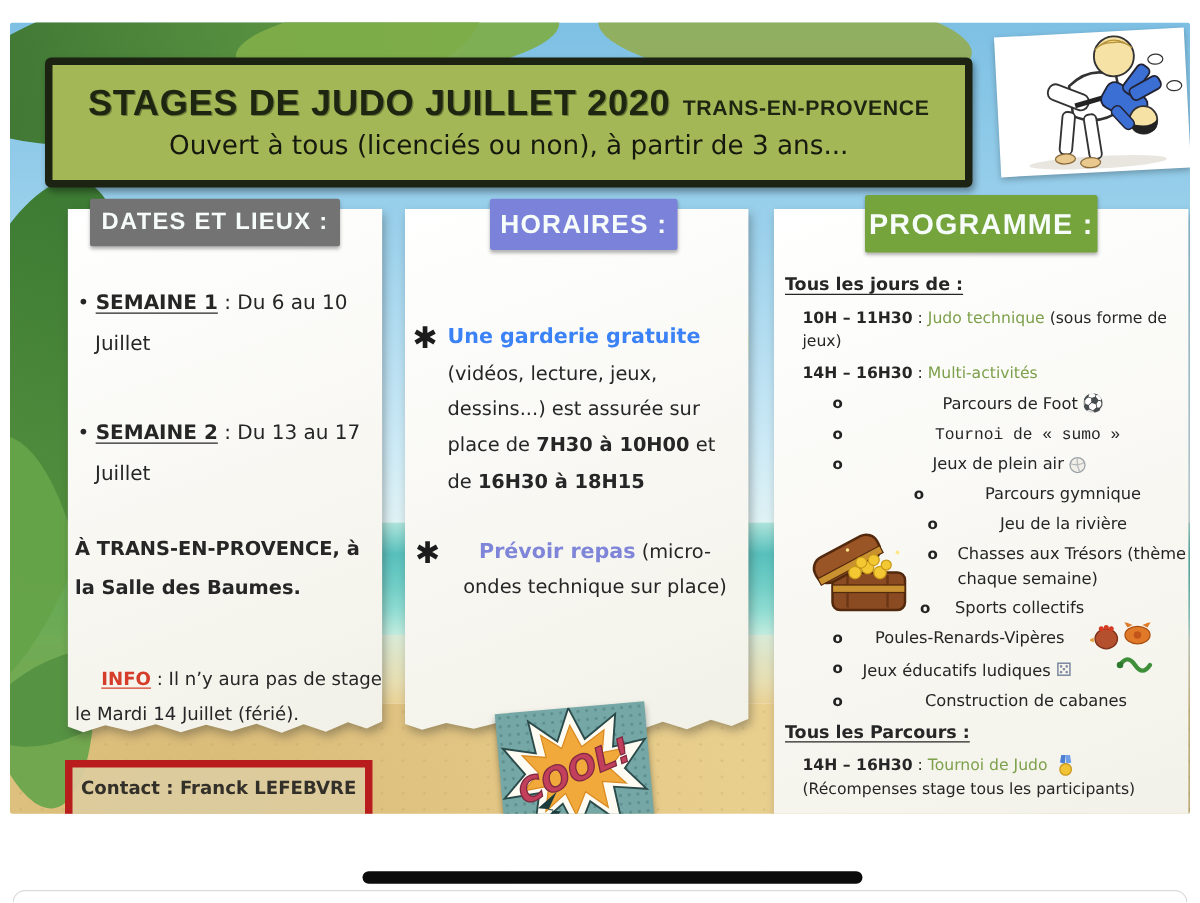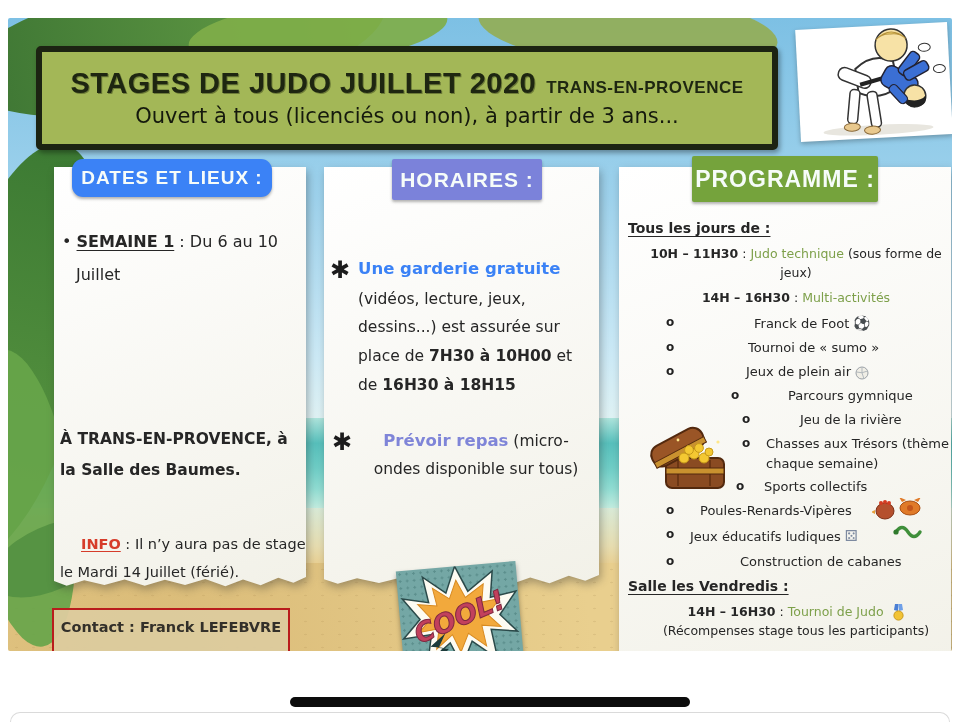--- a/index.html
+++ b/index.html
@@ -52,34 +52,34 @@
   .card-inner{width:100%;height:100%;background:linear-gradient(160deg,#ffffff,#f2f1e8);
           clip-path:polygon(0% 0%,100% 0%,100% 97.6%,95% 99%,89% 97.8%,82% 99.6%,75% 98.2%,68% 99.8%,
                     60% 98.1%,52% 99.5%,44% 98.3%,36% 99.7%,28% 98.2%,20% 99.5%,12% 98.4%,5% 99.7%,0% 98.6%);}
   .card.c-dates{left:46px;top:149px;width:252px;height:420px;}
   .card.c-horaires{left:316px;top:149px;width:275px;height:418px;}
   .card.c-programme{left:611px;top:149px;width:332px;height:514px;}
 
   .chip{position:absolute;display:flex;align-items:center;justify-content:center;
         color:#f6fcf9;font-weight:700;letter-spacing:1px;border-radius:2px;
         box-shadow:0 2px 3px rgba(0,0,0,.3);font-family:"Liberation Sans",sans-serif;}
-  .chip.dates{left:64px;top:141px;width:200px;height:38px;background:#3b82f6;font-size:19px;border-radius:11px;}
+  .chip.dates{left:64px;top:141px;width:200px;height:38px;background:#737373;font-size:19px;}
   .chip.horaires{left:384px;top:141px;width:150px;height:41px;background:#7b82da;font-size:21px;}
   .chip.programme{left:684px;top:138px;width:186px;height:46px;background:#75a33c;font-size:23px;}
 
   
   .p-abs{position:absolute;margin:0;}
   .week{left:54px;width:230px;font-size:16px;line-height:2.05;text-indent:-14px;padding-left:14px;}
   .week.w1{top:208px;} .week.w2{top:312px;}
   .week .lbl{font-weight:800;text-decoration:underline;text-underline-offset:3px;}
   .loc{left:52px;top:406px;width:248px;font-size:15.5px;font-weight:700;line-height:2.0;}
   .info{left:52px;top:512px;width:250px;font-size:14.5px;line-height:1.95;}
   .info .ilbl{color:#d63c2a;font-weight:800;text-decoration:underline;text-underline-offset:2px;margin-left:21px;}
   .contact-box{position:absolute;left:44px;top:590px;width:234px;height:66px;
-        background:rgba(220,203,158,.95);border:2px solid #b91c1c;
+        background:rgba(220,203,158,.95);border:6px solid #b91c1c;
         display:flex;flex-direction:column;align-items:center;justify-content:center;gap:16px;}
   .contact-box p{margin:0;font-size:14.5px;font-weight:700;color:#33302a;}
 
   
   .ast{position:absolute;font-size:24px;color:#1c1c1c;font-weight:700;}
   .ast.a1{left:322px;top:238px;} .ast.a2{left:324px;top:410px;}
   .gard{left:350px;top:236px;width:236px;font-size:15.5px;line-height:1.85;}
   .gard .lead{color:#3b82f6;font-weight:700;font-size:16.5px;}
   .gard b{font-weight:800;}
   .repas{left:352px;top:408px;width:232px;font-size:15.5px;line-height:1.8;text-align:center;}
@@ -87,28 +87,28 @@
 
   
   .sticker{position:absolute;left:392px;top:548px;width:120px;height:102px;transform:rotate(-5deg);
         background:#74a7a5;background-image:radial-gradient(#5c8f8d 1px,transparent 1.3px);
         background-size:7px 7px;box-shadow:0 3px 5px rgba(0,0,0,.35);}
 
   
   .prog{position:absolute;left:620px;top:200px;width:322px;font-size:12.5px;color:#262626;}
   .prog p{margin:0 0 6px 0;line-height:1.5;}
   .sec-label{font-size:14px;font-weight:700;text-decoration:underline;text-underline-offset:3px;}
-  .sched{padding-left:14px;text-align:center;}
+  .sched{padding-left:14px;}
   .sched .time{font-weight:800;}
   .grn{color:#7da04a;}
   .act{position:relative;min-height:20px;margin:0 0 4px 0 !important;}
   .act .o{position:absolute;top:0;font-weight:700;font-size:12px;color:#222;}
   .act .t{display:block;font-size:13px;}
   .act.r0 .o{left:38px;} .act.r0 .t{padding-left:126px;}
-  .act.r1 .o{left:38px;} .act.r1 .t{padding-left:120px;}
+  .act.r1 .o{left:38px;} .act.r1 .t{padding-left:120px;font-family:Liberation Mono, monospace;}
   .act.r2 .o{left:38px;} .act.r2 .t{padding-left:118px;}
   .act.r3 .o{left:103px;}.act.r3 .t{padding-left:160px;}
   .act.r4 .o{left:114px;}.act.r4 .t{padding-left:172px;}
   .act.r5 .o{left:114px;}.act.r5 .t{padding-left:138px;}
   .act.r6 .o{left:108px;}.act.r6 .t{padding-left:136px;}
   .act.r7 .o{left:38px;} .act.r7 .t{padding-left:72px;}
   .act.r8 .o{left:38px;} .act.r8 .t{padding-left:62px;}
   .act.r9 .o{left:38px;} .act.r9 .t{padding-left:112px;}
   .icon-glyph{font-size:14px;margin-left:4px;}
   .dice-glyph{color:#7d8aa0;font-size:15px;}
@@ -173,40 +173,41 @@
       </svg>
     </div>
 
     <div class="card c-dates">
         <div class="card-inner"></div>
       </div>
     <div class="chip dates">DATES ET LIEUX :</div>
 
     <p class="p-abs week w1"><span>•</span> <span class="lbl">SEMAINE 1</span><span> : </span><span>Du 6 au 10 Juillet</span></p>
 
+    <p class="p-abs week w2"><span>•</span> <span class="lbl">SEMAINE 2</span><span> : </span><span>Du 13 au 17 Juillet</span></p>
 
     <p class="p-abs loc">À TRANS-EN-PROVENCE, à la Salle des Baumes.</p>
 
     <p class="p-abs info"><span class="ilbl">INFO</span><span> : </span><span>Il n’y aura pas de stage le Mardi 14 Juillet (férié).</span></p>
 
     <div class="contact-box">
       <p>Contact : Franck LEFEBVRE</p>
       <p>06.73.24.31.51</p>
     </div>
 
     <div class="card c-horaires">
         <div class="card-inner"></div>
       </div>
     <div class="chip horaires">HORAIRES :</div>
 
     <span class="ast a1">✱</span>
     <p class="p-abs gard"><span class="lead">Une garderie gratuite</span><span> (vidéos, lecture, jeux, dessins...) est assurée sur place de </span><b>7H30 à 10H00</b><span> et de </span><b>16H30 à 18H15</b></p>
 
     <span class="ast a2">✱</span>
-    <p class="p-abs repas"><span class="lead">Prévoir repas</span><span> (micro-ondes disponible sur tous)</span></p>
+    <p class="p-abs repas"><span class="lead">Prévoir repas</span><span> (micro-ondes technique sur place)</span></p>
 
     <div class="sticker">
       <svg width="120" height="102" viewBox="0 0 120 102">
         <polygon points="59,0 70,26 96,8 92,34 118,30 100,52 116,70 90,66 94,96 70,76 58,100 48,76 24,94 30,66 2,68 20,50 4,28 30,34 26,8 48,26" fill="#fdfbf2" stroke="#2b4a4a" stroke-width="1.5"></polygon>
         <polygon points="59,14 67,32 86,20 83,38 101,36 88,51 100,64 81,61 84,82 67,68 58,86 51,68 34,81 38,61 18,63 31,50 19,35 38,38 35,20 51,32" fill="#f2a93c" stroke="#d88a20" stroke-width="1"></polygon>
         <polygon points="28,78 40,80 30,97 46,82 36,80 44,66" fill="#1c3b3b"></polygon>
         <text x="60" y="60" text-anchor="middle" transform="rotate(-18 60 52)" font-family="DejaVu Sans, sans-serif" font-size="27" font-weight="900" font-style="italic" fill="#c2405c" stroke="#7e2840" stroke-width="1">COOL!</text>
       </svg>
     </div>
 
@@ -218,21 +219,21 @@
     <div class="prog">
       <p class="sec-label">Tous les jours de :</p>
 
       <p class="sched"><span class="time">10H – 11H30</span><span> : </span><span class="grn">Judo technique</span><span> (sous forme de jeux)</span></p>
 
 
       <p class="sched"><span class="time">14H – 16H30</span><span> : </span><span class="grn">Multi-activités</span><span></span></p>
 
       <p class="act r0">
           <span class="o">o</span>
-          <span class="t"><span>Franck de Foot</span><span class="icon-glyph">⚽</span></span>
+          <span class="t"><span>Parcours de Foot</span><span class="icon-glyph">⚽</span></span>
         </p>
       <p class="act r1">
           <span class="o">o</span>
           <span class="t"><span>Tournoi de « sumo »</span></span>
         </p>
       <p class="act r2">
           <span class="o">o</span>
           <span class="t"><span>Jeux de plein air</span><svg class="inline-svg" width="14" height="14" viewBox="0 0 14 14">
               <circle cx="7" cy="7" r="6" fill="#f0eee6" stroke="#9aa0a6" stroke-width="1"></circle>
               <path d="M1.5,6 Q7,8 12.5,5 M7,1 Q6,7 9,12.8" fill="none" stroke="#b3b9bd" stroke-width="1"></path>
@@ -260,21 +261,21 @@
         </p>
       <p class="act r8">
           <span class="o">o</span>
           <span class="t"><span>Jeux éducatifs ludiques</span><span class="icon-glyph dice-glyph">⚄</span></span>
         </p>
       <p class="act r9">
           <span class="o">o</span>
           <span class="t"><span>Construction de cabanes</span></span>
         </p>
 
-      <p class="sec-label">Salle les Vendredis :</p>
+      <p class="sec-label">Tous les Parcours :</p>
 
       <p class="sched"><span class="time">14H – 16H30</span><span> : </span><span class="grn">Tournoi de Judo</span>
           <svg class="inline-svg" width="13" height="17" viewBox="0 0 13 17">
             <polygon points="3,0 6.5,0 6,7 2,6" fill="#4a7fd4"></polygon>
             <polygon points="6.5,0 10,0 11,6 7,7" fill="#6fa0e8"></polygon>
             <circle cx="6.5" cy="11.5" r="4.6" fill="#f2c335" stroke="#c9981d" stroke-width="1"></circle>
           </svg><span> (Récompenses stage tous les participants)</span></p>
     </div>
 
     <svg class="chest" width="92" height="74" viewBox="0 0 92 74">

